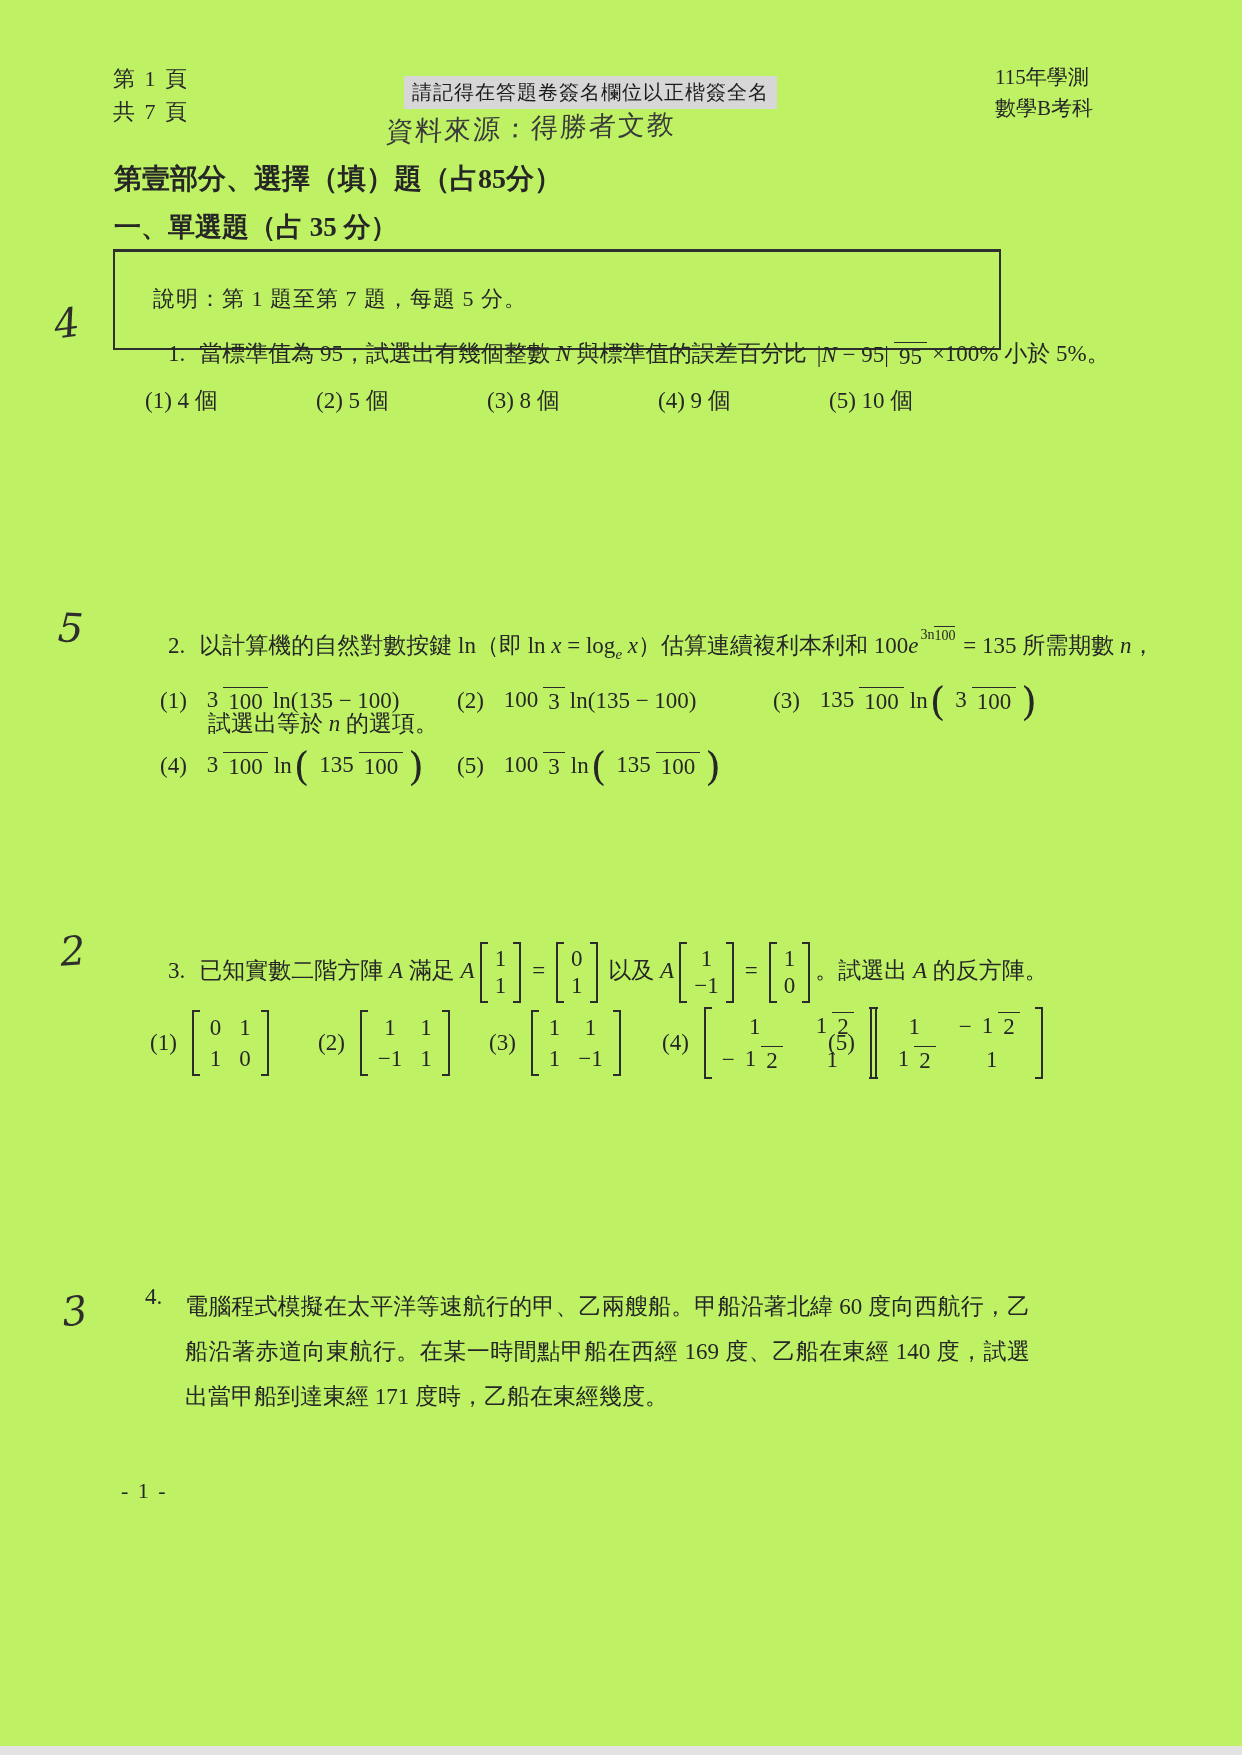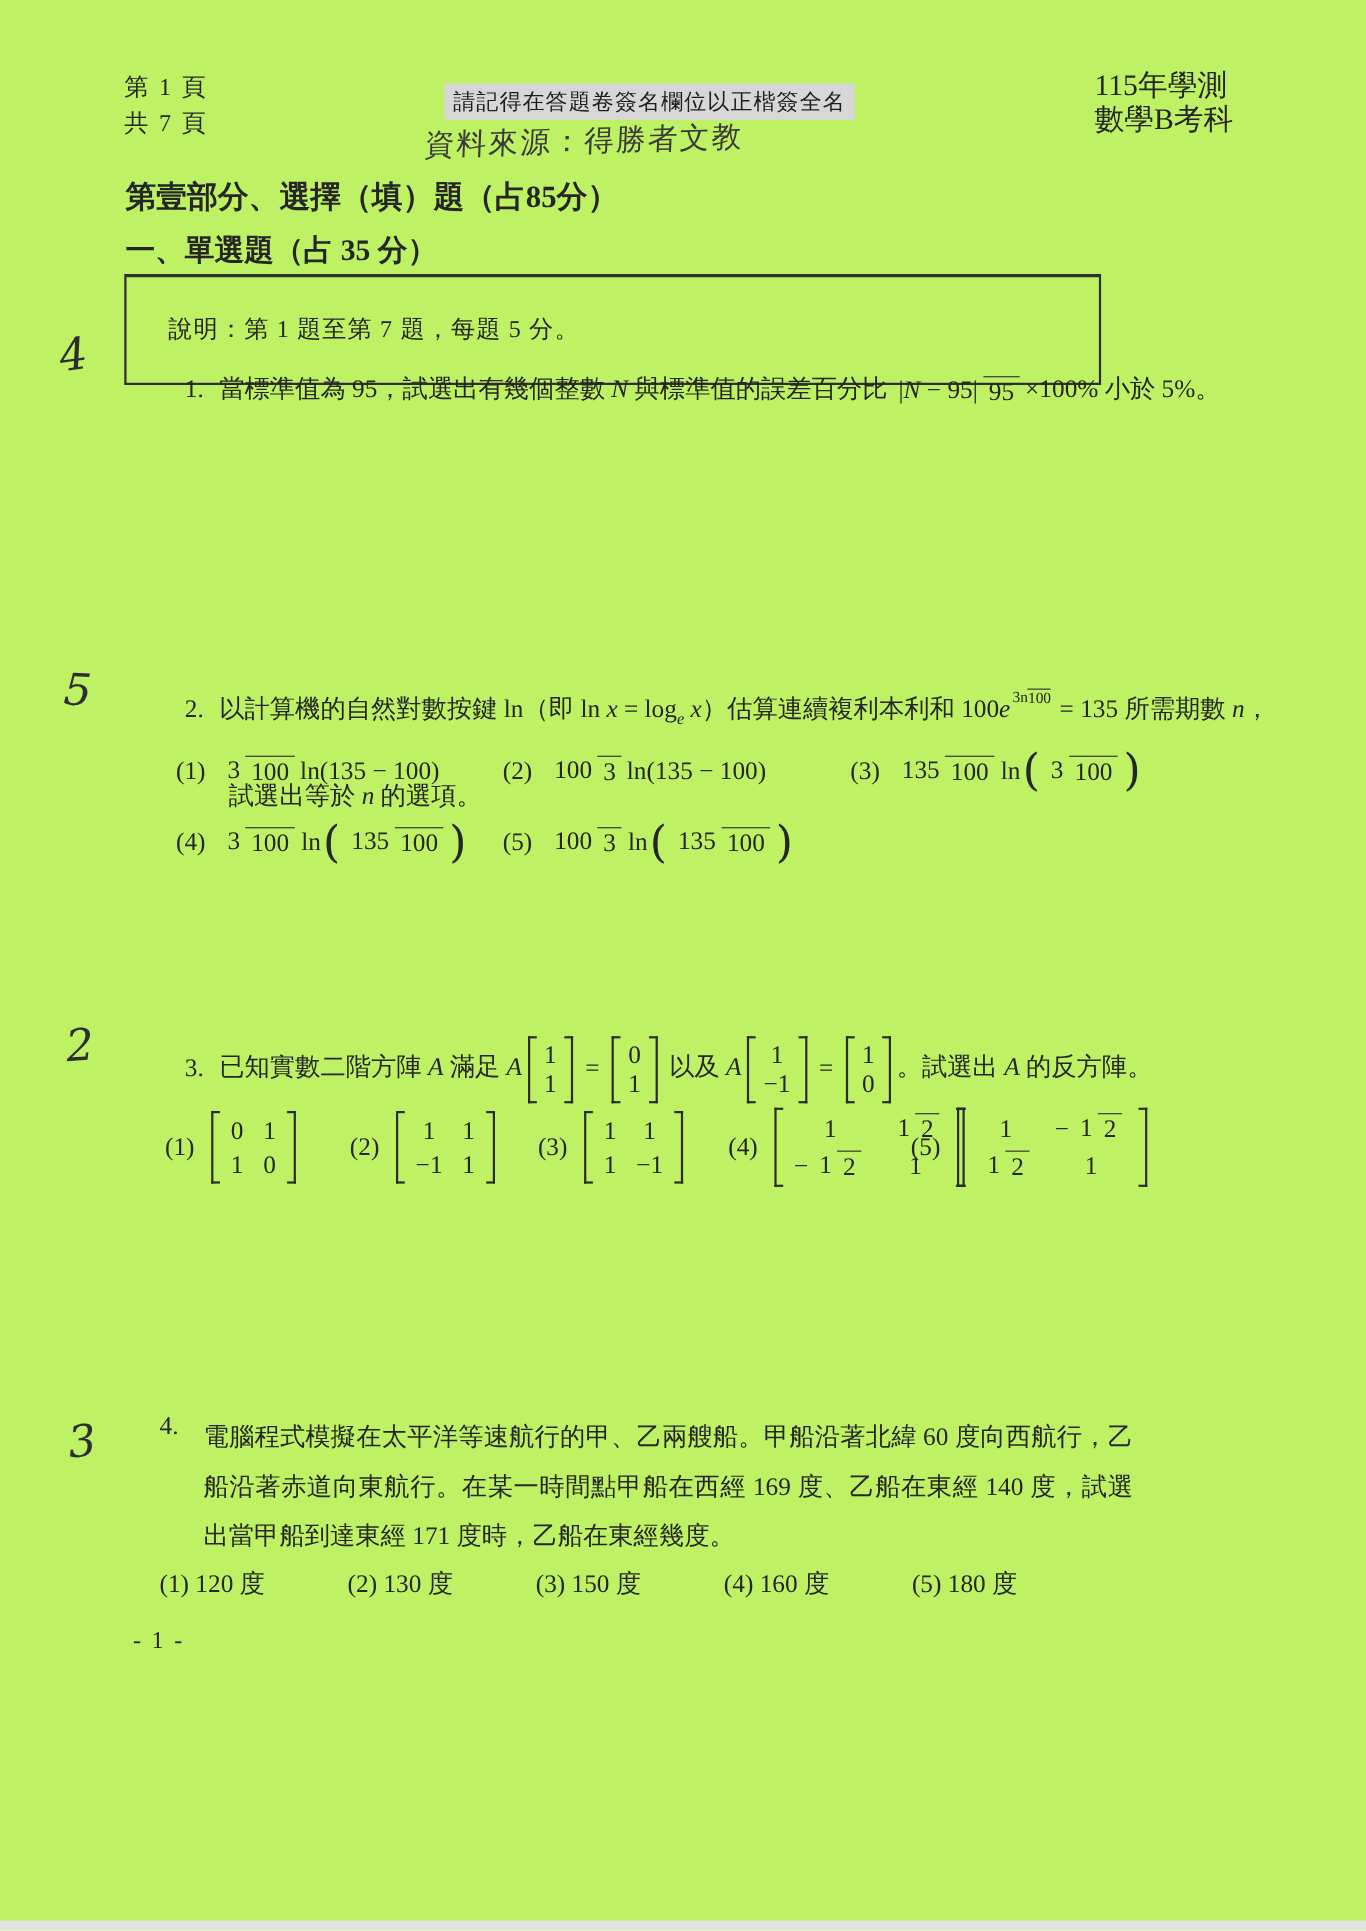--- a/index.html
+++ b/index.html
@@ -15,21 +15,21 @@
   .hdr-left { left:113px; top:62px; font-size:22px; line-height:33px; letter-spacing:2px; }
   .notice {
     left:404px; top:76px; background:#d7d7d7; color:#1c1c1c;
     font-size:20px; font-weight:400; padding:3px 8px; letter-spacing:1px;
     white-space:pre;
   }
   .source-note {
     left:386px; top:110px; font-size:27px; color:#3a3a3a;
     transform:rotate(-1.5deg) skewX(-4deg); letter-spacing:2px; white-space:pre;
   }
-  .hdr-right { left:995px; top:62px; font-size:27px; line-height:31px; }
+  .hdr-right { left:995px; top:62px; font-size:21px; line-height:31px; }
 
   .part-title  { left:114px; top:160px; margin:0; font-size:28px; font-weight:700; white-space:pre; }
   .section-title { left:114px; top:209px; margin:0; font-size:27px; font-weight:700; white-space:pre; }
 
   .instr-box {
     left:113px; top:249px; width:860px;
     border:2px solid #2f2f2f; border-top-width:3px;
     padding:6px 12px 8px; font-size:22px; letter-spacing:1px; white-space:pre;
   }
 
@@ -101,20 +101,27 @@
   <h1 class="abs part-title">第壹部分、選擇（填）題（占85分）</h1>
   <h2 class="abs section-title">一、單選題（占 35 分）</h2>
   <div class="abs instr-box">
     <span>說明：第 1 題至第 7 題，每題 5 分。</span>
   </div>
 
   <div class="abs margin-num" style="left:54px;top:300px;transform:rotate(-8deg);">4</div>
   <div class="abs qline" style="left:145px;top:312px;">
     <span class="qno">1.</span><span>當標準值為 95，試選出有幾個整數 </span><i>N</i><span> 與標準值的誤差百分比</span><span class="frac"><span class="num"><span>|</span><i>N</i><span> − 95|</span></span><span class="den">95</span></span><span>×100% 小於 5%。</span>
   </div>
+  <div class="abs optrow optrow5" style="left:145px;top:385px;">
+    <span>(1) 4 個</span>
+    <span>(2) 5 個</span>
+    <span>(3) 8 個</span>
+    <span>(4) 9 個</span>
+    <span>(5) 10 個</span>
+  </div>
 
   <div class="abs margin-num" style="left:58px;top:605px;transform:rotate(3deg);">5</div>
   <div class="abs qline" style="left:145px;top:600px;">
     <span class="qno">2.</span><span>以計算機的自然對數按鍵 ln（即 ln </span><i>x</i><span> = log</span><span class="subv">e</span><i> x</i><span>）估算連續複利本利和 100</span><i>e</i><span class="supfrac"><span class="num">3n</span><span class="den">100</span></span><span> = 135 所需期數 </span><i>n</i><span>，</span>
   </div>
   <div class="abs qline" style="left:185px;top:682px;">
     <span>試選出等於 </span><i>n</i><span> 的選項。</span>
   </div>
   <div class="abs optrow" style="left:160px;top:683px;grid-template-columns:297px 316px auto;">
     <span class="optcellf">
@@ -180,23 +187,16 @@
       <span class="optlabel">(5)</span>
       <span class="mat"><span class="brl"></span><span class="mcells"><span>1</span><span class="cellfr"><span>−</span><span class="frac"><span class="num">1</span><span class="den">2</span></span></span><span class="cellfr"><span></span><span class="frac"><span class="num">1</span><span class="den">2</span></span></span><span>1</span></span><span class="brr"></span></span>
     </span>
   </div>
 
   <div class="abs margin-num" style="left:62px;top:1288px;transform:rotate(-6deg);">3</div>
   <div class="abs qpara" style="left:145px;top:1284px;width:885px;">
     <span class="qno">4.</span>
     <p>電腦程式模擬在太平洋等速航行的甲、乙兩艘船。甲船沿著北緯 60 度向西航行，乙船沿著赤道向東航行。在某一時間點甲船在西經 169 度、乙船在東經 140 度，試選出當甲船到達東經 171 度時，乙船在東經幾度。</p>
   </div>
-  <div class="abs optrow optrow5" style="left:145px;top:1424px;">
-    <span>(1) 120 度</span>
-    <span>(2) 130 度</span>
-    <span>(3) 150 度</span>
-    <span>(4) 160 度</span>
-    <span>(5) 180 度</span>
-  </div>
 
   <div class="abs footer-mark">- 1 -</div>
   <div class="abs scan-edge"></div>
 </div>
 
 </body></html>

